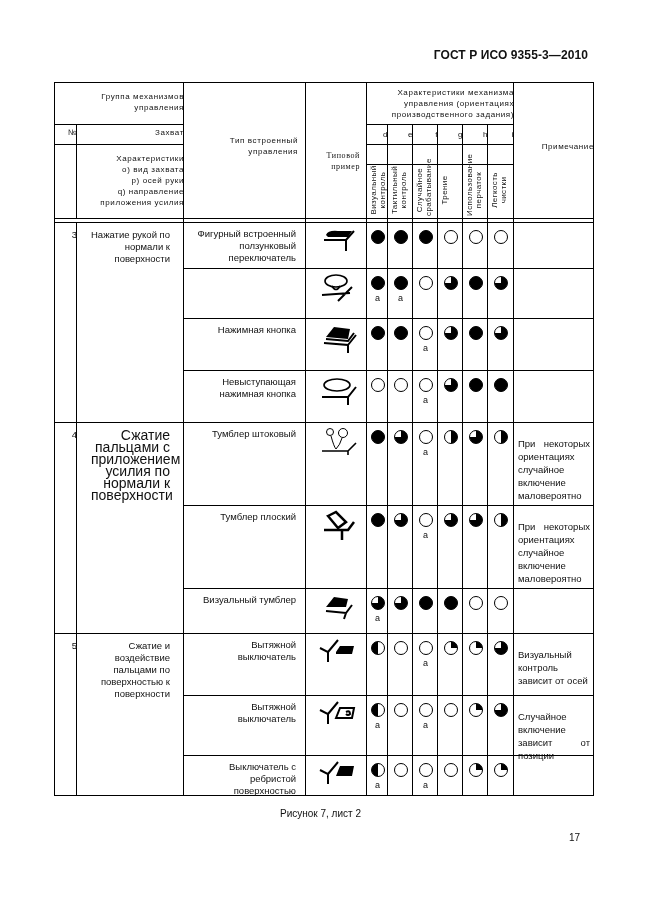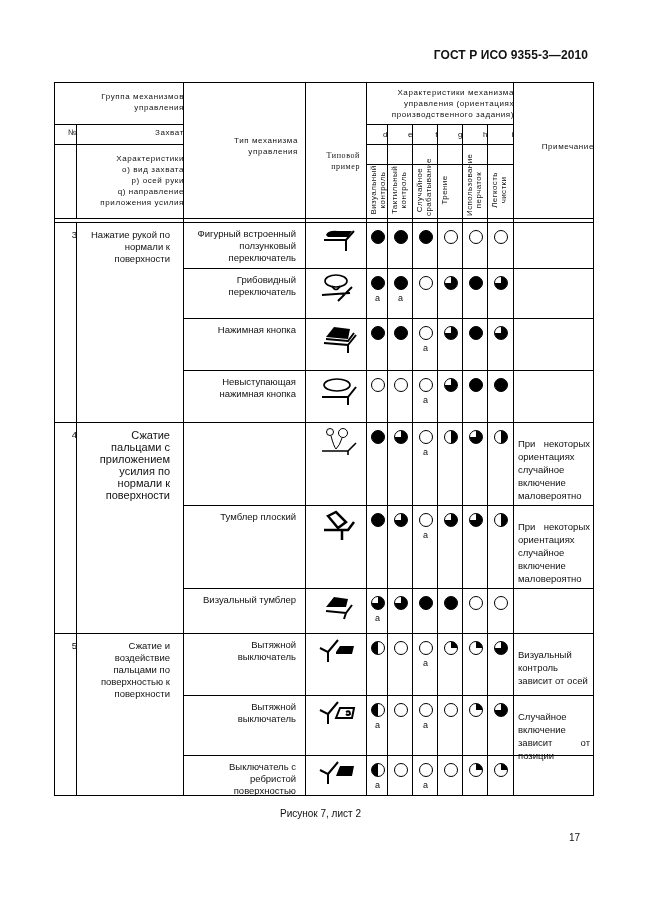--- a/index.html
+++ b/index.html
@@ -48,21 +48,21 @@
     <div class="ln v" style="left: 432px; top: 41px; height: 672px;"></div>
     <div class="ln v" style="left: 21px; top: 139px; height: 574px;"></div>
     <div class="t sm" style="left: 0px; top: 8px; width: 129px; height: 30px;">Группа механизмов управления</div>
     <div class="t sm" style="left: 0px; top: 44px; width: 22px; height: 14px;">№</div>
     <div class="t sm" style="left: 22px; top: 44px; width: 107px; height: 14px;">Захват</div>
     <div class="t sm" style="left: 22px; top: 70px; width: 107px; height: 11px;">Характеристики</div>
     <div class="t sm" style="left: 22px; top: 81px; width: 107px; height: 11px;">o) вид захвата</div>
     <div class="t sm" style="left: 22px; top: 92px; width: 107px; height: 11px;">p) осей руки</div>
     <div class="t sm" style="left: 22px; top: 103px; width: 107px; height: 11px;">q) направление</div>
     <div class="t sm" style="left: 22px; top: 114px; width: 107px; height: 11px;">приложения усилия</div>
-    <div class="t sm" style="left: 137px; top: 52px; width: 106px; height: 24px;">Тип механизма управления</div>
+    <div class="t sm" style="left: 137px; top: 52px; width: 106px; height: 24px;">Тип встроенный управления</div>
     <div class="t sm" style="left: 259px; top: 67px; width: 46px; height: 24px; font-family: Liberation Serif, serif;">Типовой пример</div>
     <div class="t sm" style="left: 312px; top: 4px; width: 147px; height: 36px;">Характеристики механизма управления (ориентациях производственного задания)</div>
     <div class="t sm" style="left: 459px; top: 58px; width: 80px; height: 14px;">Примечание</div>
     <div class="t sm" style="left: 312px; top: 46px; width: 21px; height: 14px;">d</div>
     <div class="rot" style="left: 314px; top: 133px; width: 52px;">
       <div>Визуальный</div>
       <div>контроль</div>
     </div>
     <div class="t sm" style="left: 333px; top: 46px; width: 25px; height: 14px;">e</div>
     <div class="rot" style="left: 335px; top: 133px; width: 52px;">
@@ -98,21 +98,20 @@
       <path d="M6 12 L30 12 M8 8 Q10 3 20 4 L34 4 L30 10 L10 10 Z" fill="#000"></path>
       <path d="M6 13 L28 13 L36 4 M28 13 L28 24" stroke="#000" stroke-width="2" fill="none"></path>
     </svg>
     <div class="circ" style="left: 315.5px; top: 147px; background: rgb(0, 0, 0);"></div>
     <div class="circ" style="left: 338.5px; top: 147px; background: rgb(0, 0, 0);"></div>
     <div class="circ" style="left: 363.5px; top: 147px; background: rgb(0, 0, 0);"></div>
     <div class="circ" style="left: 388.5px; top: 147px; background: rgb(255, 255, 255);"></div>
     <div class="circ" style="left: 413.5px; top: 147px; background: rgb(255, 255, 255);"></div>
     <div class="circ" style="left: 439px; top: 147px; background: rgb(255, 255, 255);"></div>
     <div class="ln h" style="left: 128px; top: 185px; width: 411px;"></div>
-    <div class="t " style="left: 129px; top: 191px; width: 122px; height: 40px; font-size: 9.5px; padding: 0px 10px;">Грибовидный переключатель</div>
     <svg class="icon" width="40" height="32" viewBox="0 0 40 32" style="left: 263px; top: 190px;">
       <ellipse cx="18" cy="8" rx="11" ry="6" fill="none" stroke="#000" stroke-width="1.6"></ellipse>
       <path d="M14 13 Q18 20 22 13" fill="none" stroke="#000" stroke-width="1.6"></path>
       <path d="M4 22 L32 20 M20 28 L34 14" stroke="#000" stroke-width="2"></path>
     </svg>
     <div class="circ" style="left: 315.5px; top: 193px; background: rgb(0, 0, 0);"></div>
     <div class="mark" style="left: 315.5px; top: 210px;">a</div>
     <div class="circ" style="left: 338.5px; top: 193px; background: rgb(0, 0, 0);"></div>
     <div class="mark" style="left: 338.5px; top: 210px;">a</div>
     <div class="circ" style="left: 363.5px; top: 193px; background: rgb(255, 255, 255);"></div>
@@ -140,22 +139,23 @@
     </svg>
     <div class="circ" style="left: 315.5px; top: 295px; background: rgb(255, 255, 255);"></div>
     <div class="circ" style="left: 338.5px; top: 295px; background: rgb(255, 255, 255);"></div>
     <div class="circ" style="left: 363.5px; top: 295px; background: rgb(255, 255, 255);"></div>
     <div class="mark" style="left: 363.5px; top: 312px;">a</div>
     <div class="circ" style="left: 388.5px; top: 295px; background: conic-gradient(rgb(0, 0, 0) 0deg, rgb(0, 0, 0) 270deg, rgb(255, 255, 255) 270deg, rgb(255, 255, 255) 360deg);"></div>
     <div class="circ" style="left: 413.5px; top: 295px; background: rgb(0, 0, 0);"></div>
     <div class="circ" style="left: 439px; top: 295px; background: rgb(0, 0, 0);"></div>
     <div class="ln h" style="left: -1px; top: 339px; width: 540px;"></div>
     <div class="t " style="left: 0px; top: 346px; width: 22px; height: 14px; font-size: 9.5px;">4</div>
-    <div class="t " style="left: 22px; top: 346px; width: 107px; height: 80px; font-size: 11px; padding: 0px 14px;">Сжатие пальцами с приложением усилия по нормали к поверхности</div>
+    <div class="t " style="left: 22px; top: 346px; width: 107px; height: 80px; font-size: 14px; padding: 0px 14px;">Сжатие пальцами с приложением усилия по нормали к поверхности</div>
     <div class="ln h" style="left: 128px; top: 339px; width: 411px;"></div>
+    <div class="t " style="left: 129px; top: 345px; width: 122px; height: 40px; font-size: 9.5px; padding: 0px 10px;">Тумблер штоковый</div>
     <svg class="icon" width="40" height="32" viewBox="0 0 40 32" style="left: 263px; top: 344px;">
       <circle cx="12" cy="5" r="3.5" fill="none" stroke="#000"></circle>
       <circle cx="25" cy="6" r="4.5" fill="none" stroke="#000"></circle>
       <path d="M13 9 Q16 20 18 22 Q22 18 24 11" fill="none" stroke="#000"></path>
       <path d="M4 24 L30 24 L38 16 M30 24 L30 28" stroke="#000" stroke-width="1.6" fill="none"></path>
     </svg>
     <div class="circ" style="left: 315.5px; top: 347px; background: rgb(0, 0, 0);"></div>
     <div class="circ" style="left: 338.5px; top: 347px; background: conic-gradient(rgb(0, 0, 0) 0deg, rgb(0, 0, 0) 270deg, rgb(255, 255, 255) 270deg, rgb(255, 255, 255) 360deg);"></div>
     <div class="circ" style="left: 363.5px; top: 347px; background: rgb(255, 255, 255);"></div>
     <div class="mark" style="left: 363.5px; top: 364px;">a</div>

